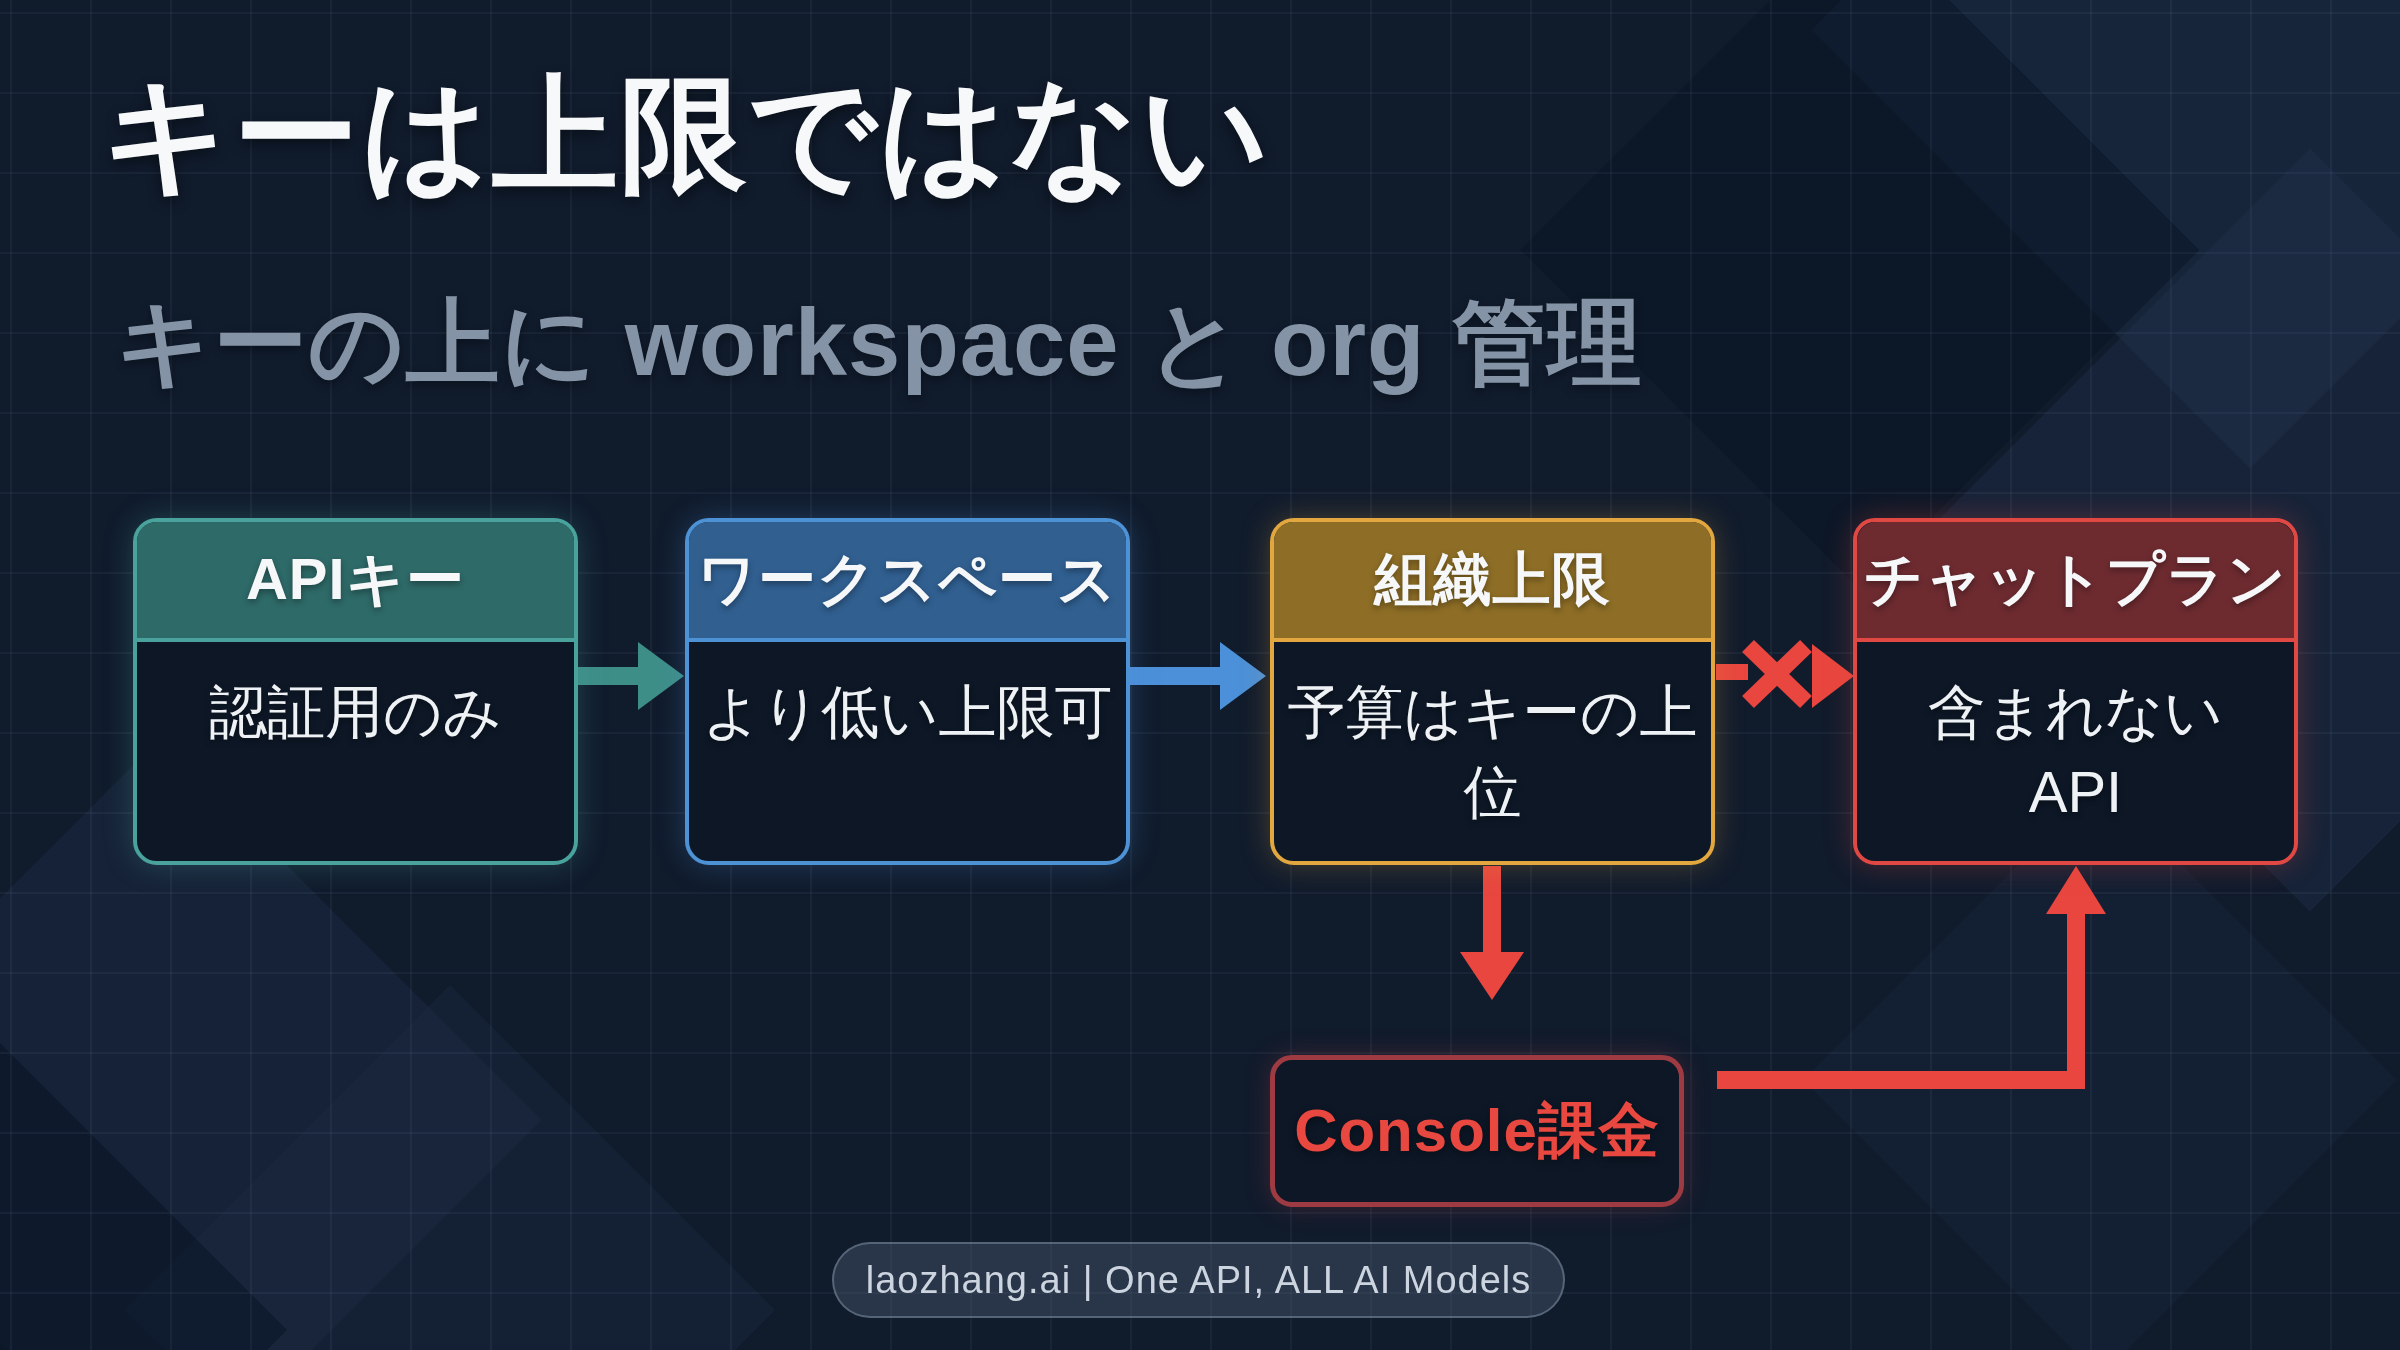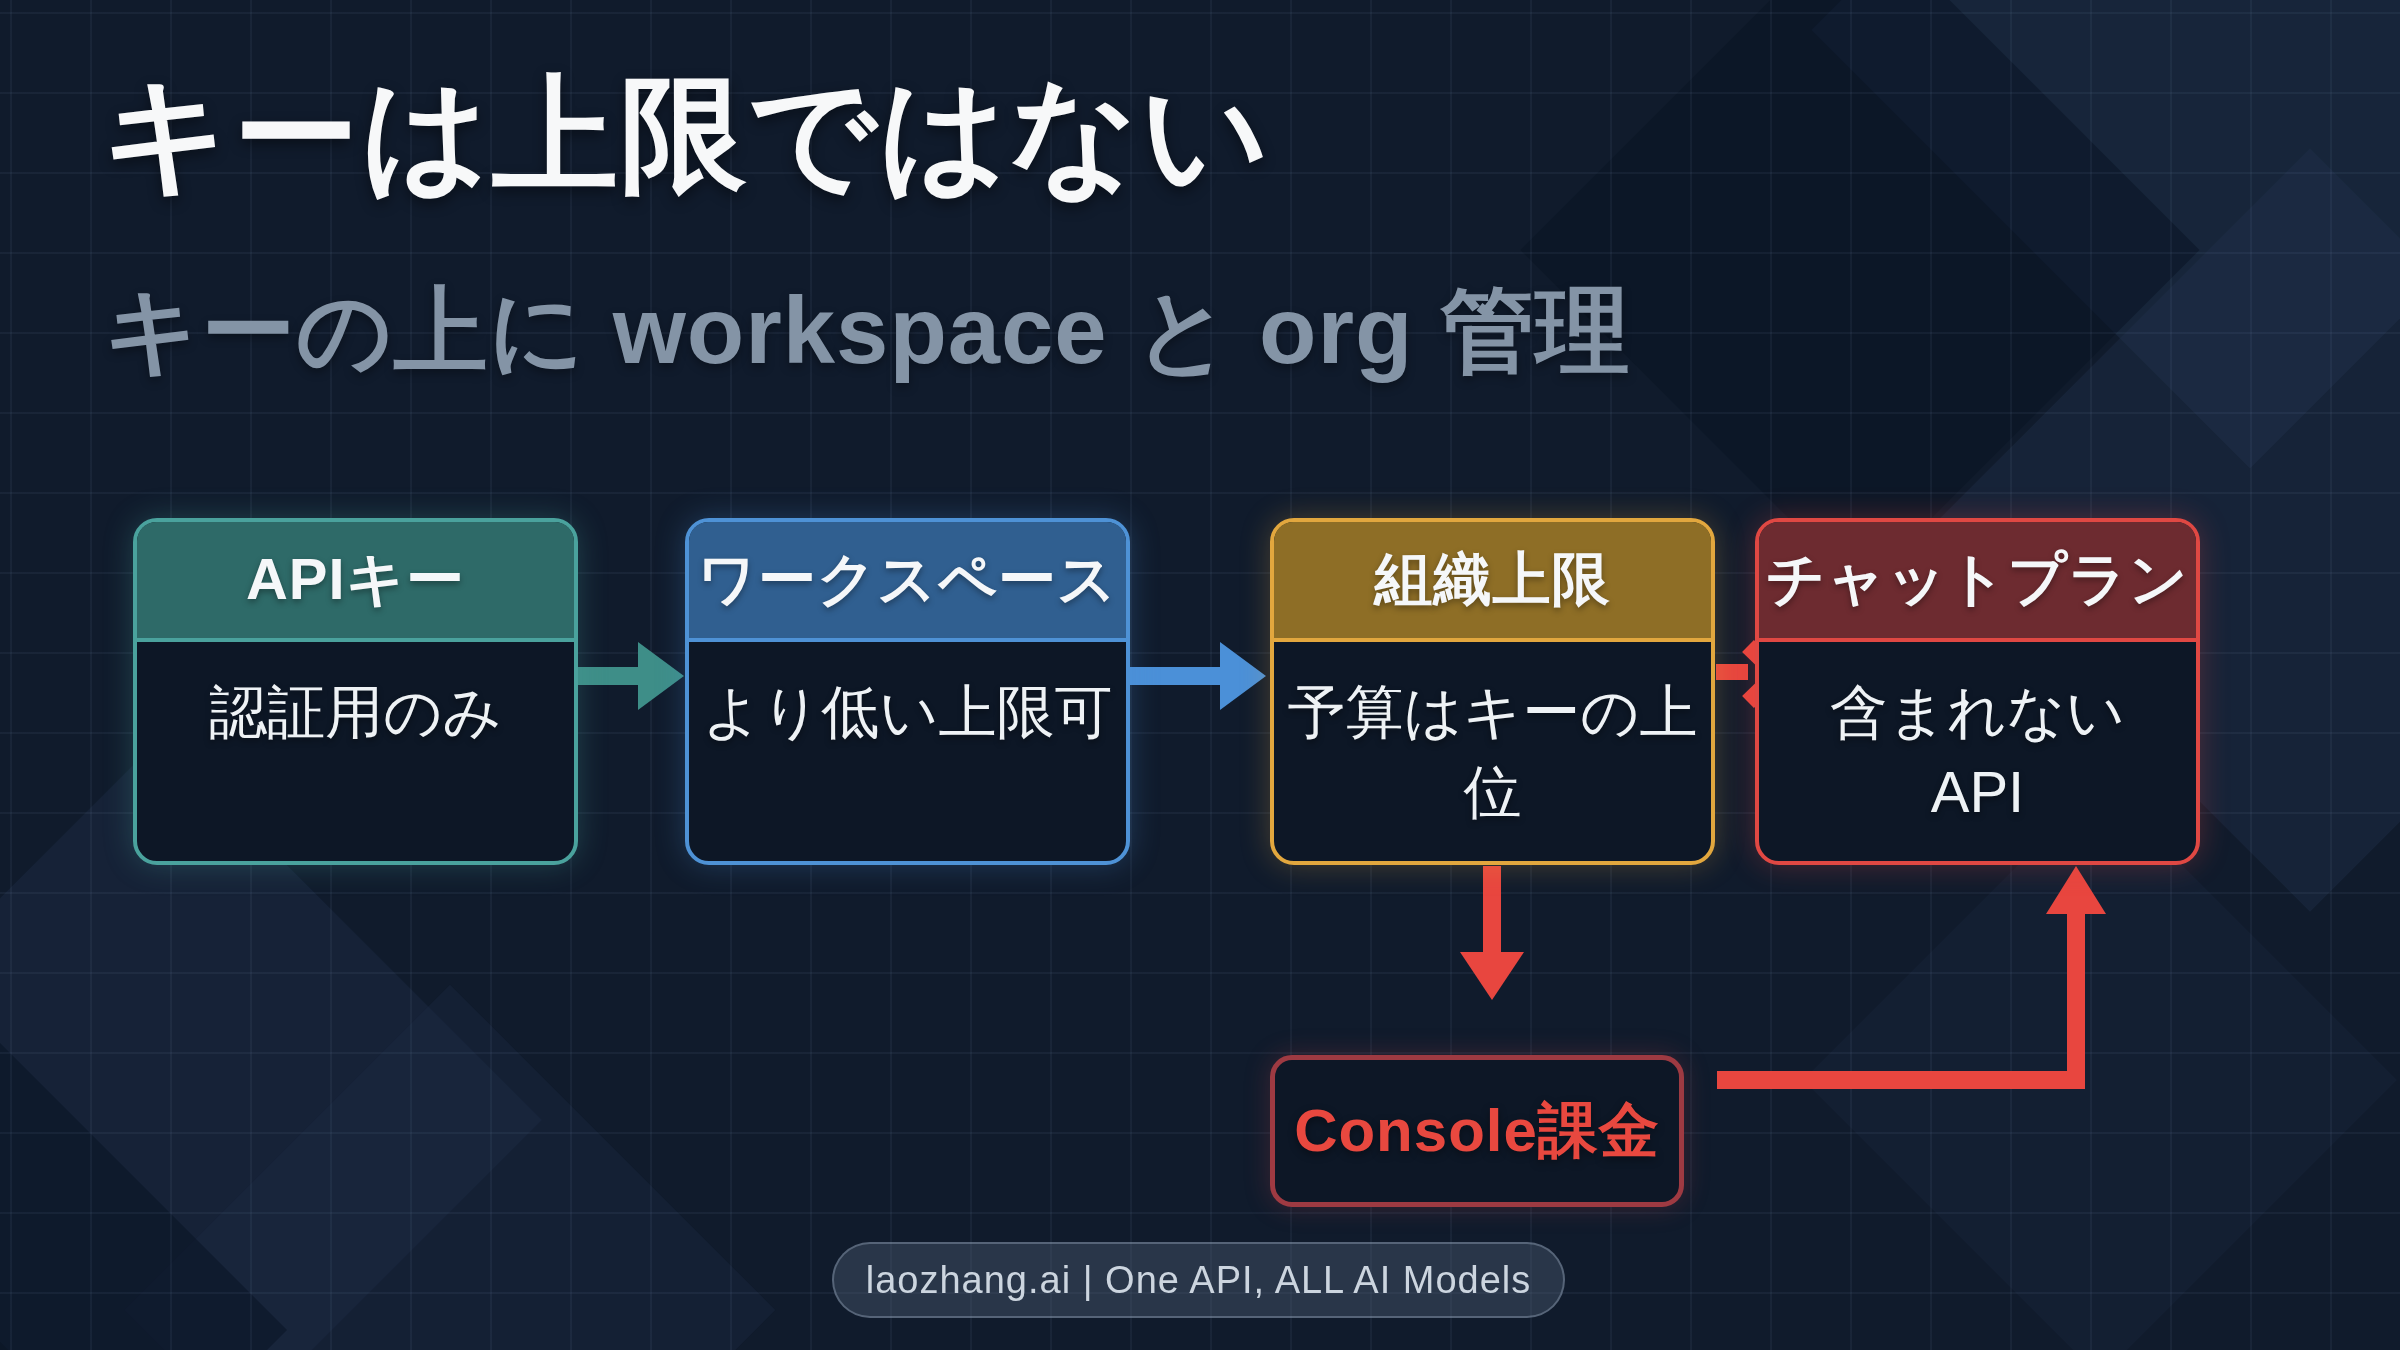--- a/index.html
+++ b/index.html
@@ -17,41 +17,41 @@
     background-size:80px 80px;
     background-position:10px 12px;
   }
   .title{
     position:absolute;left:102px;top:52px;z-index:2;margin:0;
     font-size:126px;font-weight:700;color:var(--title,#f7f8f9);
     letter-spacing:2px;text-shadow:0 5px 14px rgba(0,0,0,.45);
     white-space:nowrap;
   }
   .subtitle{
-    position:absolute;left:104px;top:268px;z-index:2;margin:0;
+    position:absolute;left:104px;top:268px;z-index:2;margin:12px;
     font-size:94px;font-weight:700;color:var(--subtitle,#8494a6);
     letter-spacing:1px;white-space:nowrap;text-shadow:0 4px 10px rgba(0,0,0,.35);
   }
   .node-card{
     position:absolute;top:518px;width:445px;height:347px;z-index:3;
     box-sizing:border-box;border:4px solid;border-radius:24px;
     background:var(--card-bg,#0d1726);
   }
   .card-header{
     box-sizing:border-box;height:120px;line-height:114px;
     border-bottom:4px solid;border-radius:19px 19px 0 0;
     text-align:center;font-size:58px;font-weight:700;
     color:#f5f7f9;text-shadow:0 3px 6px rgba(0,0,0,.35);
     letter-spacing:1px;
   }
   .card-body{
     text-align:center;padding-top:30px;font-size:58px;line-height:1.38;
     color:#eef2f5;white-space:pre-line;text-shadow:0 3px 6px rgba(0,0,0,.4);
   }
-  .card-1{left:100px;margin-left:33px;}  .card-2{left:685px;}  .card-3{left:1270px;}  .card-4{left:1755px;}
+  .card-1{left:100px;margin-left:33px;}  .card-2{left:685px;}  .card-3{left:1270px;}  .card-4{left:1853px;border-radius:22px;}
   .theme-teal{border-color:var(--teal-border);box-shadow:0 0 30px rgba(74,162,157,.30);}
   .theme-teal .card-header{background:var(--teal-header);border-color:var(--teal-border);}
   .theme-blue{border-color:var(--blue-border);box-shadow:0 0 30px rgba(78,146,214,.28);}
   .theme-blue .card-header{background:var(--blue-header);border-color:var(--blue-border);}
   .theme-gold{border-color:var(--gold-border);box-shadow:0 0 30px rgba(226,167,62,.28);}
   .theme-gold .card-header{background:var(--gold-header);border-color:var(--gold-border);}
   .theme-red{border-color:var(--red-border);box-shadow:0 0 30px rgba(224,72,67,.30);}
   .theme-red .card-header{background:var(--red-header);border-color:var(--red-border);}
   .console-card{
     position:absolute;left:1270px;top:1055px;width:414px;height:152px;z-index:3;

